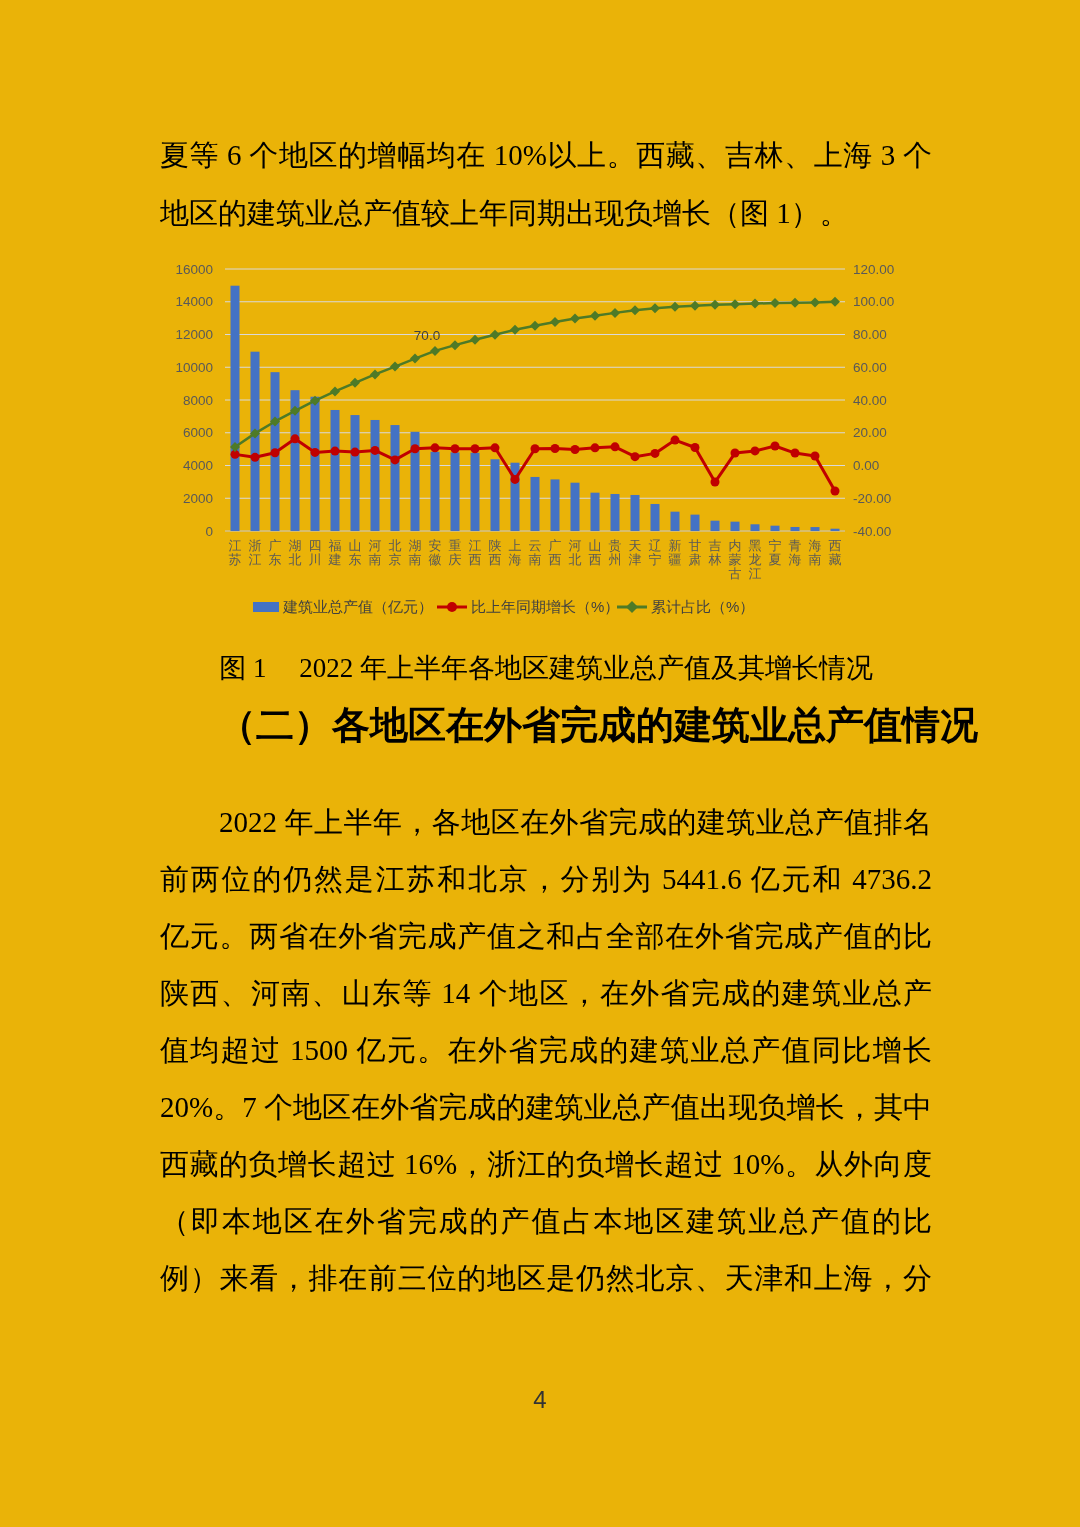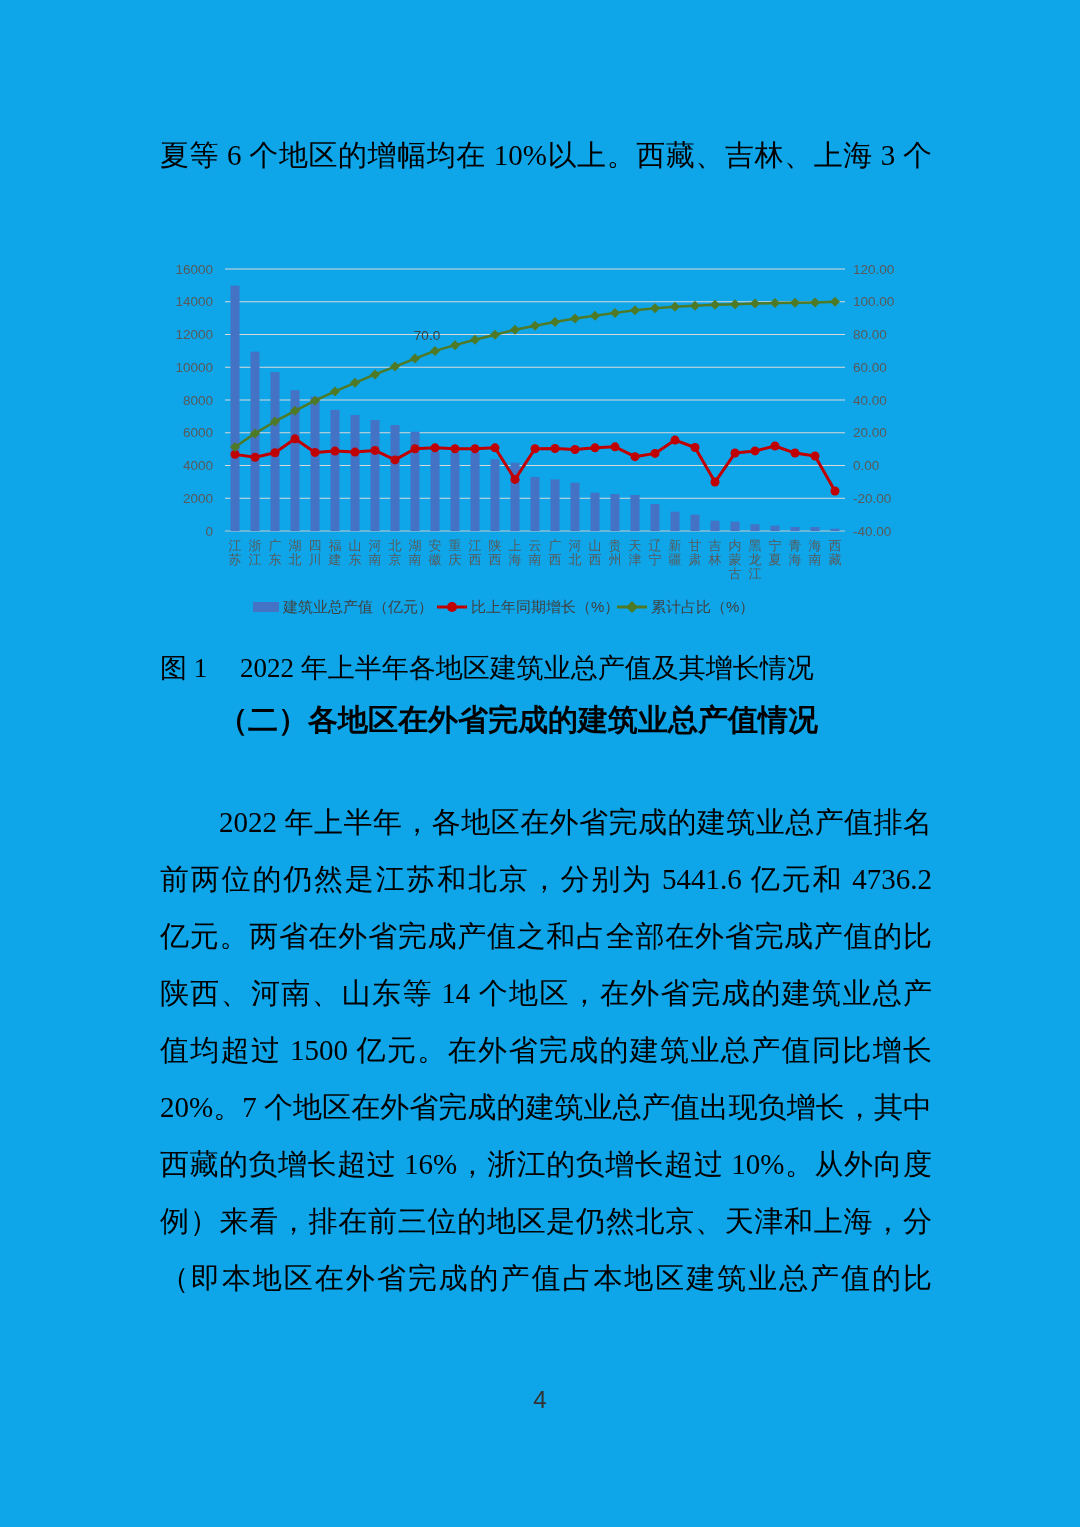--- a/index.html
+++ b/index.html
@@ -1,62 +1,63 @@
 <!DOCTYPE html>
 <html><head>
 <meta charset="utf-8">
 <style>
   html,body{margin:0;padding:0;background:#ffffff;}
   .page{
     position:relative;
     width:1080px;
     height:1527px;
-    background:#0ea5e9;
+    background:#eab308;
     font-family:"Liberation Serif","DejaVu Serif",serif;
     color:#000;
     overflow:hidden;
   }
   .para{position:absolute;left:160px;width:772px;}
   .para .line{
     height:57px;line-height:57px;
     font-size:29px;
     text-align:justify;
     text-align-last:justify;
     white-space:nowrap;
   }
   .para.intro{top:126px;}
   .para.intro .line{height:58px;line-height:58px;}
   .para .line.no-justify{text-align-last:left;white-space:normal;}
   .chart-wrap{position:absolute;left:140px;top:250px;width:810px;height:385px;}
   .chart-wrap svg text{font-family:"Liberation Sans","DejaVu Sans",sans-serif;}
   .caption{
     position:absolute;left:160px;top:650px;width:772px;
-    font-size:27px;text-align:left;white-space:nowrap;
+    font-size:27px;text-align:center;white-space:nowrap;
   }
   .caption .cap-title{margin-left:26px;}
   .heading{
     position:absolute;left:160px;top:700px;width:820px;
-    font-size:30px;font-weight:bold;
+    font-size:38px;font-weight:bold;
     padding-left:58px;white-space:nowrap;
   }
   .para.body{top:794px;}
   .page-number{
     position:absolute;left:0;top:1386px;width:1080px;
     text-align:center;font-size:24px;color:#333;
     font-family:"Liberation Sans","DejaVu Sans",sans-serif;
   }
 </style>
 </head>
 <body>
 
 <div class="page">
 
   <div class="para intro">
 
   <div class="line">夏等 6 个地区的增幅均在 10%以上。西藏、吉林、上海 3 个</div>
+      <div class="line no-justify">地区的建筑业总产值较上年同期出现负增长（图 1）。</div>
     </div>
 
   <div class="chart-wrap">
     <svg id="chart" width="810" height="385" viewBox="0 0 810 385">
         <line x1="85" y1="281" x2="705" y2="281" stroke="#C9C9C9" stroke-width="1"></line>
         <line x1="85" y1="248.25" x2="705" y2="248.25" stroke="#D9D9D9" stroke-width="1"></line>
         <line x1="85" y1="215.5" x2="705" y2="215.5" stroke="#D9D9D9" stroke-width="1"></line>
         <line x1="85" y1="182.75" x2="705" y2="182.75" stroke="#D9D9D9" stroke-width="1"></line>
         <line x1="85" y1="150" x2="705" y2="150" stroke="#D9D9D9" stroke-width="1"></line>
         <line x1="85" y1="117.25" x2="705" y2="117.25" stroke="#D9D9D9" stroke-width="1"></line>
@@ -228,19 +229,19 @@
 
   <div class="para body">
 
   <div class="line">　　2022 年上半年，各地区在外省完成的建筑业总产值排名</div>
       <div class="line">前两位的仍然是江苏和北京，分别为 5441.6 亿元和 4736.2</div>
       <div class="line">亿元。两省在外省完成产值之和占全部在外省完成产值的比</div>
       <div class="line">陕西、河南、山东等 14 个地区，在外省完成的建筑业总产</div>
       <div class="line">值均超过 1500 亿元。在外省完成的建筑业总产值同比增长</div>
       <div class="line">20%。7 个地区在外省完成的建筑业总产值出现负增长，其中</div>
       <div class="line">西藏的负增长超过 16%，浙江的负增长超过 10%。从外向度</div>
+      <div class="line">（即本地区在外省完成的产值占本地区建筑业总产值的比</div>
       <div class="line">例）来看，排在前三位的地区是仍然北京、天津和上海，分</div>
-      <div class="line">（即本地区在外省完成的产值占本地区建筑业总产值的比</div>
     </div>
 
   <div class="page-number">4</div>
 
 </div>
 
 </body></html>

